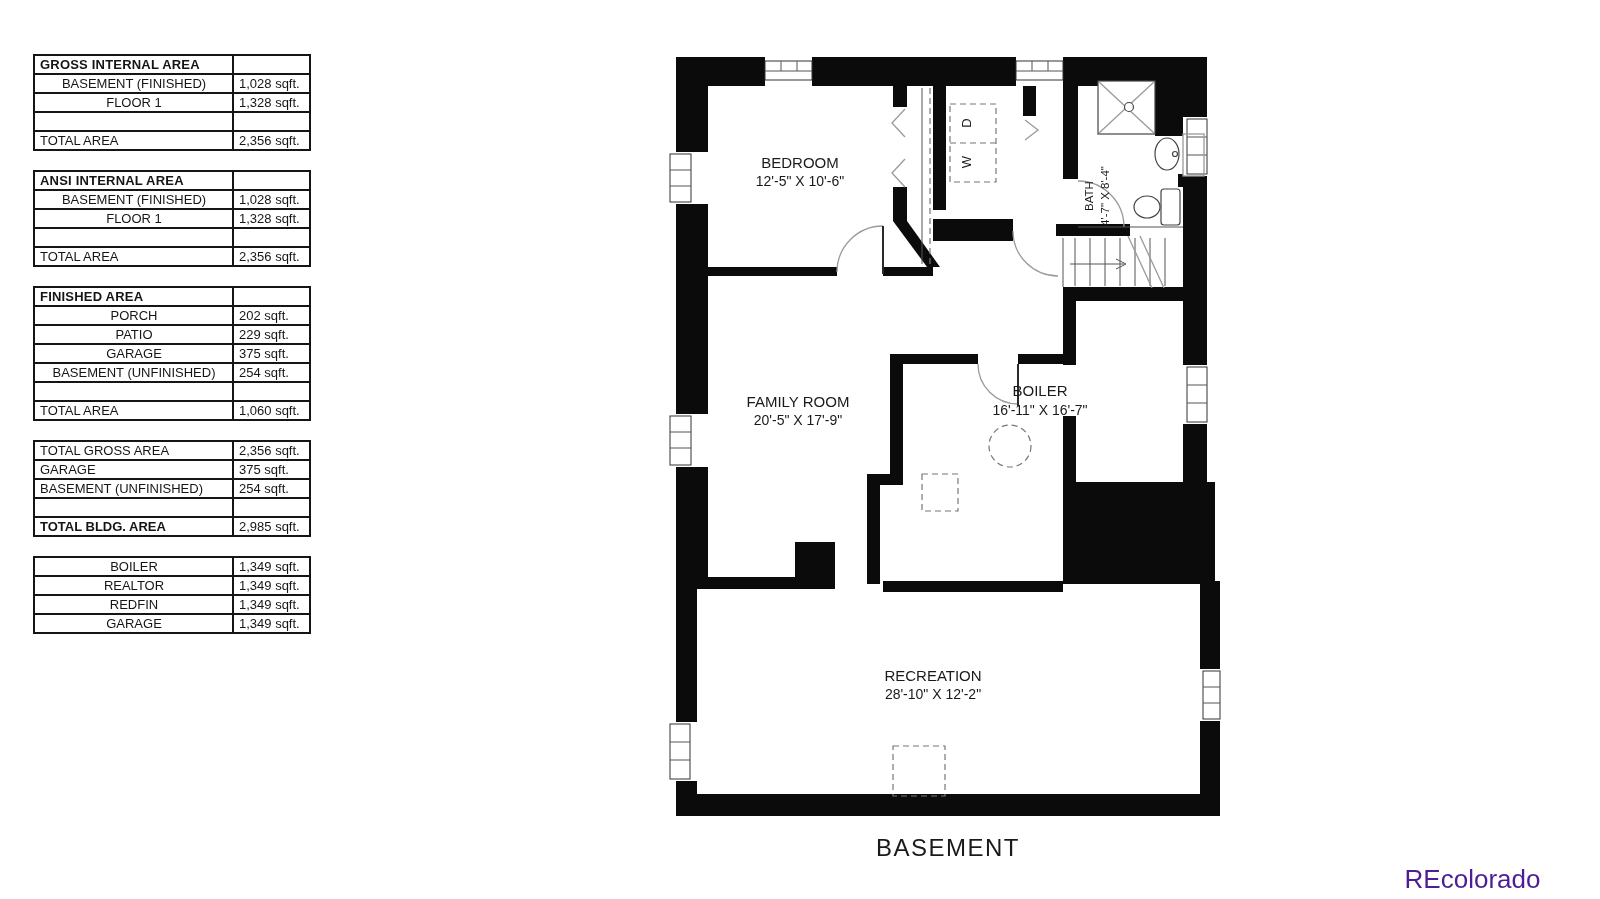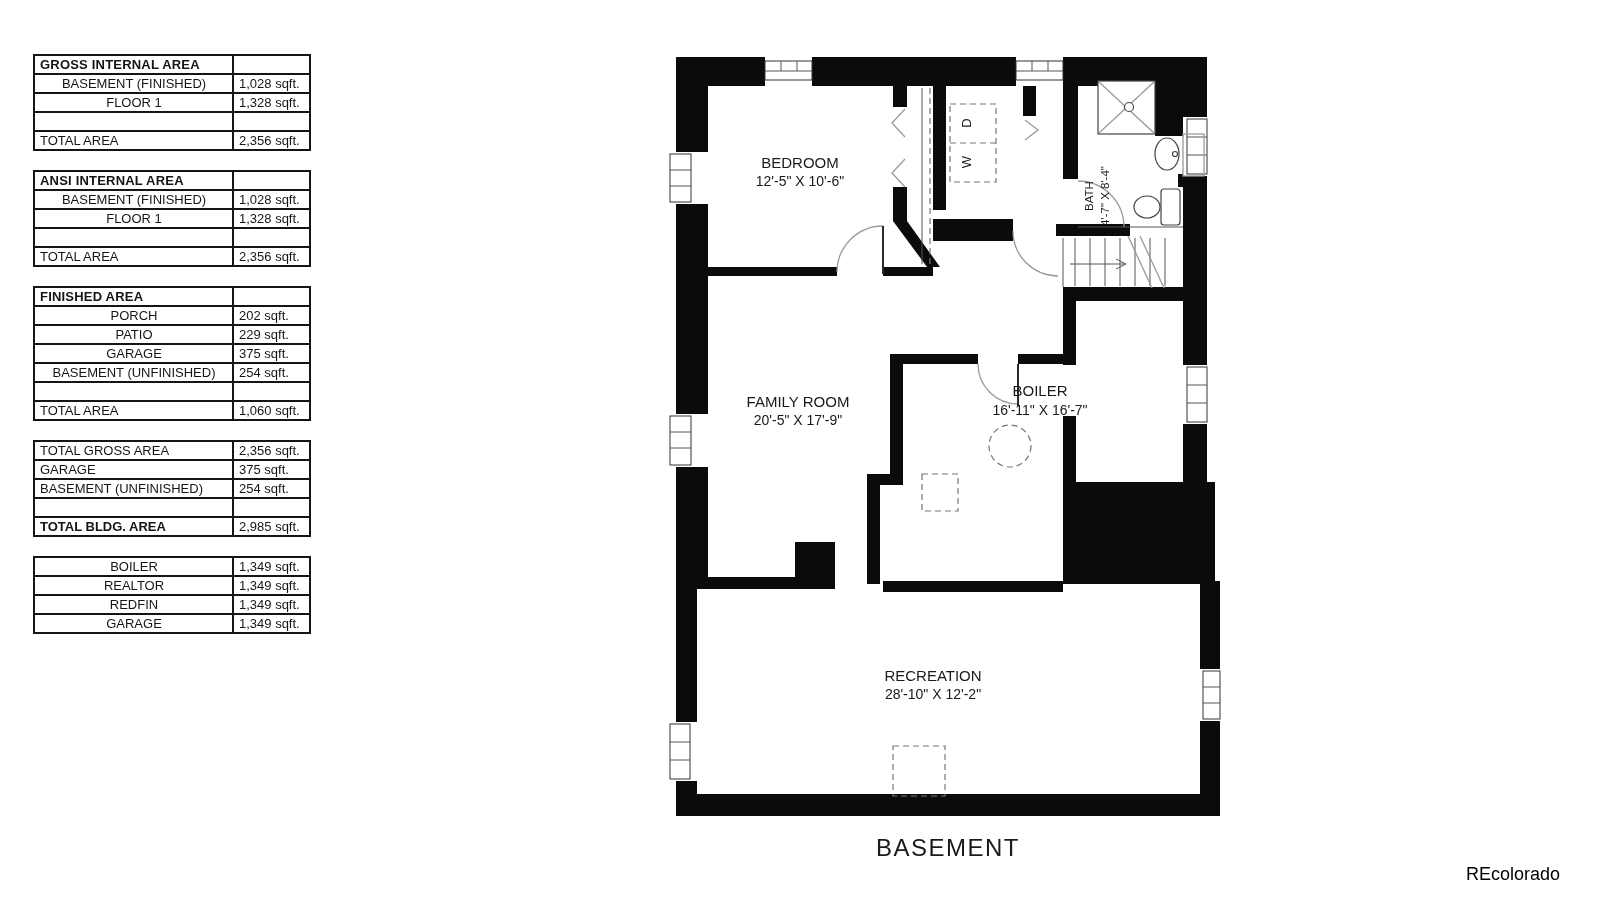--- a/index.html
+++ b/index.html
@@ -23,22 +23,22 @@
   .thin{stroke:#555;stroke-width:1;fill:none;}
   .door{stroke:#9a9a9a;stroke-width:1.3;fill:none;}
   .leaf{stroke:#2a2a2a;stroke-width:2;fill:none;}
   .dash{stroke:#777;stroke-width:1.2;fill:none;stroke-dasharray:6 4;}
   .fix{stroke:#444;stroke-width:1.2;fill:#ffffff;}
   .roomname{font-family:"Liberation Sans",sans-serif;font-size:15px;fill:#1a1a1a;text-anchor:middle;}
   .roomdims{font-family:"Liberation Sans",sans-serif;font-size:14px;fill:#1a1a1a;text-anchor:middle;}
   .smalllbl{font-family:"Liberation Sans",sans-serif;font-size:11.5px;fill:#1a1a1a;text-anchor:middle;}
   .planname{font-family:"Liberation Sans",sans-serif;font-size:24px;fill:#1a1a1a;text-anchor:middle;letter-spacing:1.5px;}
   
-  .watermark{position:absolute;left:1385px;top:840px;width:175px;font-size:18px;color:#000000;
-             text-align:right;font-family:"Liberation Sans",sans-serif;}
+  .watermark{position:absolute;left:1385px;top:840px;width:175px;font-size:26px;color:#4c1d95;
+             text-align:center;font-family:"Liberation Sans",sans-serif;}
 </style>
 </head>
 <body>
 
 <div id="screen">
 
   <div class="tables">
 
     <table class="area">
       <tbody>

